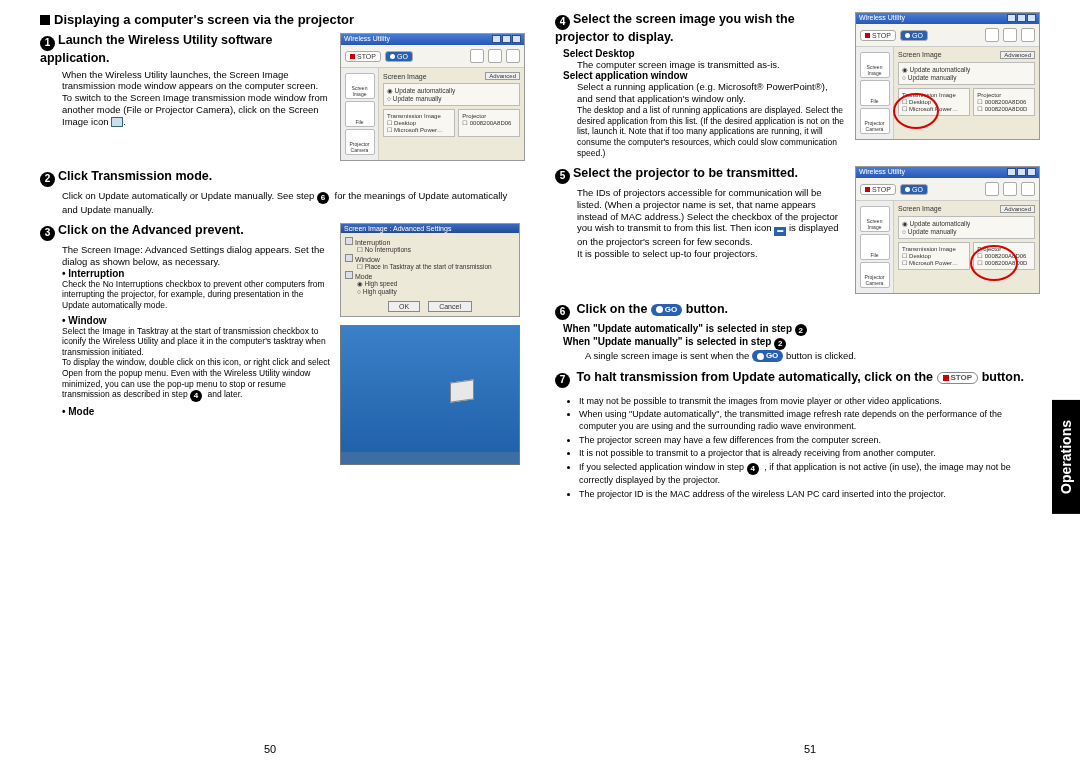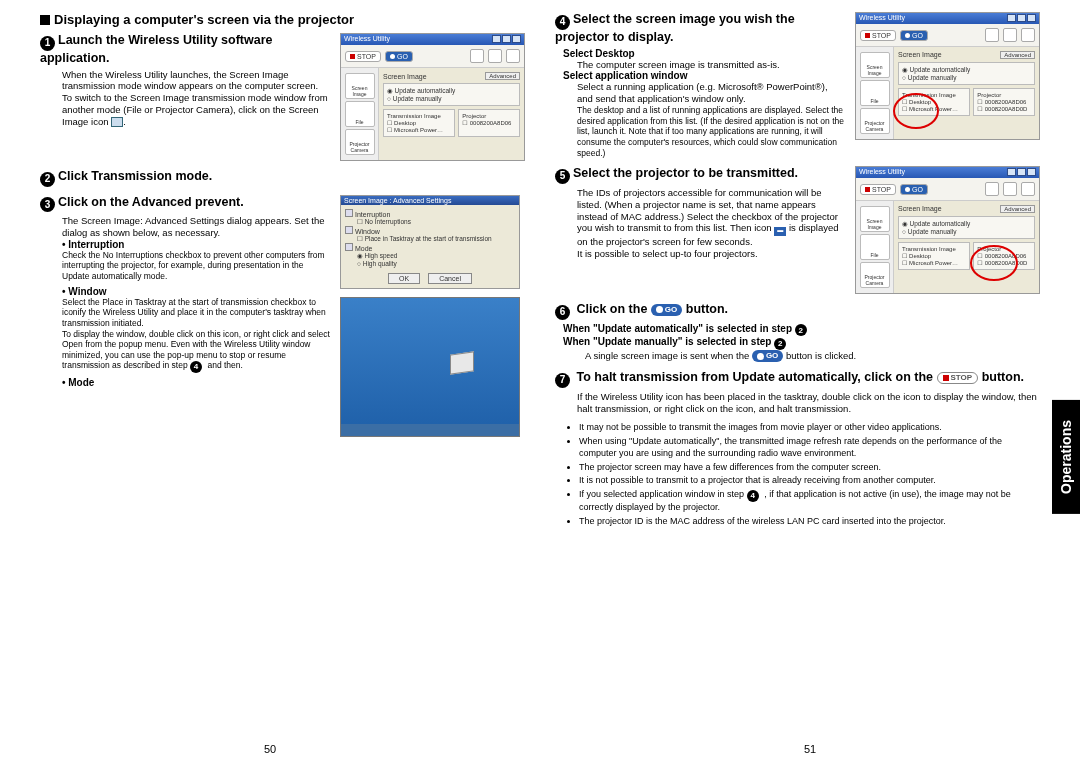--- a/index.html
+++ b/index.html
@@ -288,39 +288,44 @@
               </div>
             </div>
           </div>
         </div>
       </div>
 
       <div class="step">
         <div class="step-head">
           <span class="numball">2</span><span>Click Transmission mode.</span>
         </div>
+        <div class="body-text">
+          <span>Click on Update automatically or Update manually. See step</span>
+          <span class="numball small">6</span>
+          <span>for the meanings of Update automatically and Update manually.</span>
+        </div>
       </div>
 
       <div class="step split">
         <div>
           <div class="step-head">
             <span class="numball">3</span><span>Click on the Advanced prevent.</span>
           </div>
           <div class="body-text">The Screen Image: Advanced Settings dialog appears. Set the dialog as shown below, as necessary.</div>
           <div class="bullet-item">
             <div class="bullet-label">Interruption</div>
             <div class="fine-text">Check the No Interruptions checkbox to prevent other computers from interrupting the projector, for example, during presentation in the Update automatically mode.</div>
           </div>
           <div class="bullet-item">
             <div class="bullet-label">Window</div>
-            <div class="fine-text">Select the Place in Tasktray at the start of transmission checkbox to iconify the Wireless Utility and place it in the computer's tasktray when transmission initiated.</div>
+            <div class="fine-text">Select the Image in Tasktray at the start of transmission checkbox to iconify the Wireless Utility and place it in the computer's tasktray when transmission initiated.</div>
             <div class="fine-text">
               <span>To display the window, double click on this icon, or right click and select Open from the popup menu. Even with the Wireless Utility window minimized, you can use the pop-up menu to stop or resume transmission as described in step</span>
               <span class="numball small">4</span>
-              <span>and then.</span>
+              <span>and later.</span>
             </div>
           </div>
           <div class="bullet-item">
             <div class="bullet-label">Mode</div>
           </div>
         </div>
         <div style="width:185px;">
 
           <div class="shot" style="width:180px;">
             <div class="shot-titlebar" style="background:linear-gradient(#3a6cc0,#244a94);">
@@ -504,21 +509,20 @@
         </div>
       </div>
 
       <div class="step">
         <div class="step-head">
           <span class="numball">7</span>
           <span>To halt transmission from Update automatically, click on the</span>
           <span class="stop-btn">STOP</span>
           <span>button.</span>
         </div>
-        <div class="body-text">If the Wireless Utility icon has been placed in the tasktray, double click on the icon to display the window, then halt transmission, or right click on the icon, and halt transmission.</div>
       </div>
 
       <ul class="note-list">
         <li>It may not be possible to transmit the images from movie player or other video applications.</li>
         <li>When using "Update automatically", the transmitted image refresh rate depends on the performance of the computer you are using and the surrounding radio wave environment.</li>
         <li>The projector screen may have a few differences from the computer screen.</li>
         <li>It is not possible to transmit to a projector that is already receiving from another computer.</li>
         <li>
           <span>If you selected application window in step</span>
           <span class="numball small">4</span>

